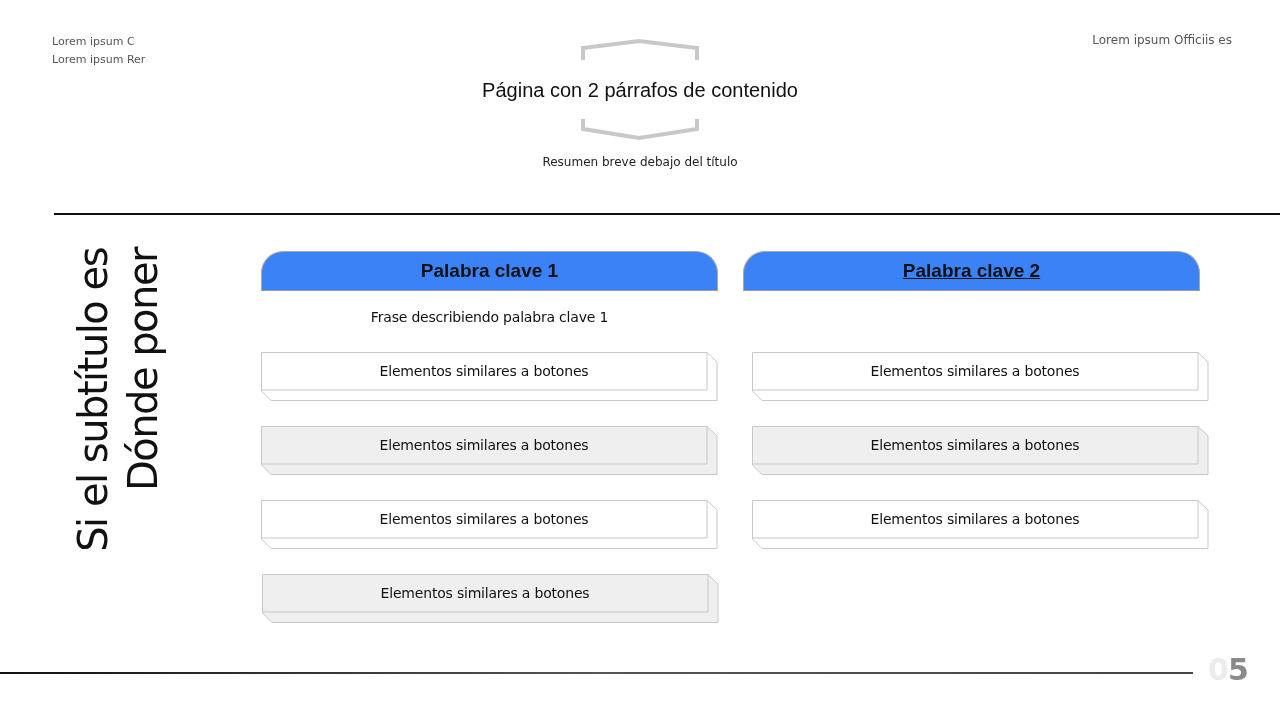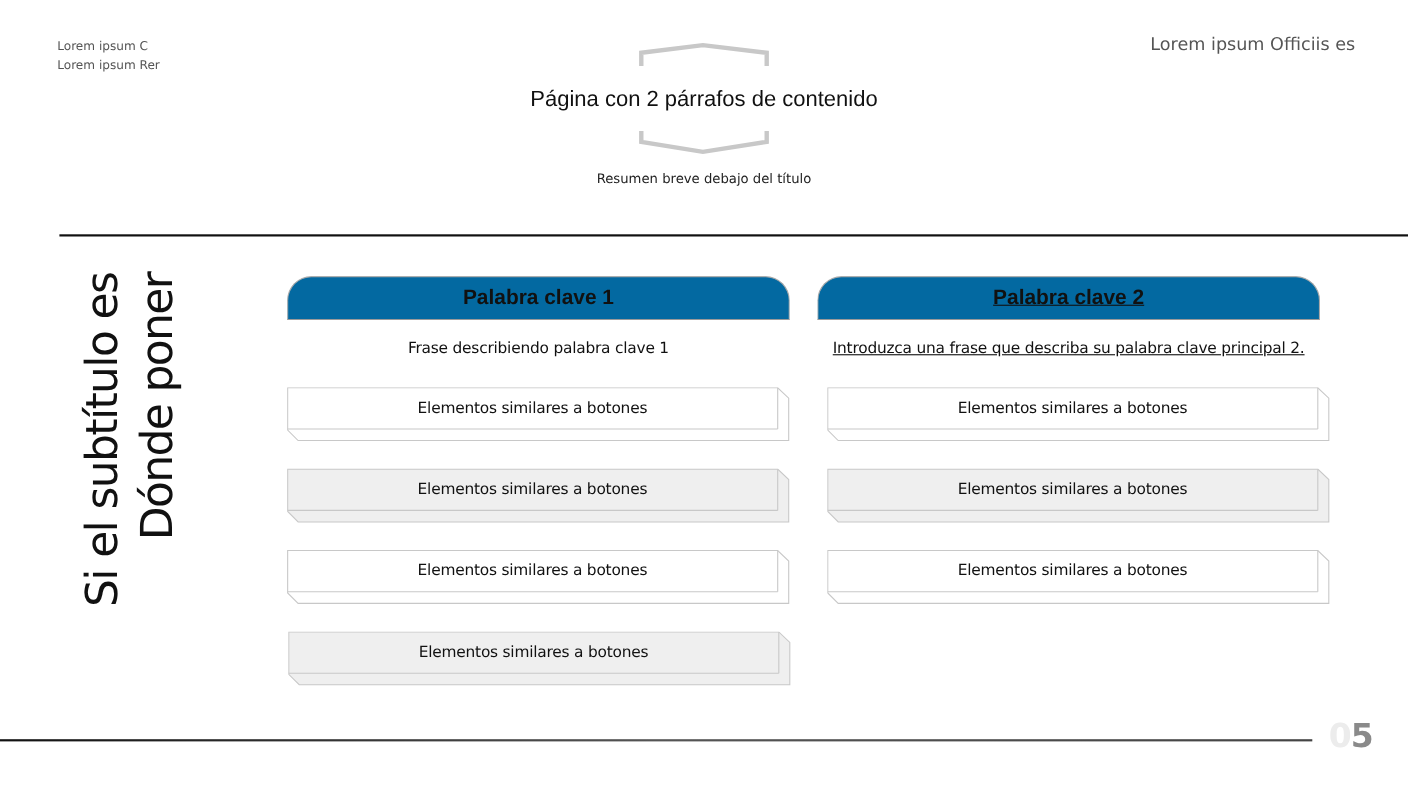--- a/index.html
+++ b/index.html
@@ -1,37 +1,37 @@
 <!DOCTYPE html>
 <html><head>
   <meta charset="utf-8">
   <style>
     * { box-sizing: border-box; margin: 0; padding: 0; }
     html, body { width: 1280px; height: 720px; background: #ffffff; overflow: hidden; }
     body { position: relative; font-family: "Liberation Sans", "DejaVu Sans", sans-serif; color: #111; }
 
     .meta-left { position: absolute; left: 52px; top: 33px; font-size: 11px; line-height: 18px; color: #555; font-family: "DejaVu Sans", sans-serif; }
-    .meta-right { position: absolute; right: 48px; top: 33px; font-size: 16px; line-height: 14px; color: #555; font-family: "DejaVu Sans", sans-serif; }
+    .meta-right { position: absolute; right: 48px; top: 33px; font-size: 12px; line-height: 14px; color: #555; font-family: "DejaVu Sans", sans-serif; }
 
     .title-deco { position: absolute; left: 580px; width: 120px; height: 24px; }
     .title-deco.top { top: 38px; }
     .title-deco.bottom { top: 117px; }
 
     .page-title { position: absolute; left: 340px; width: 600px; top: 79px; text-align: center; font-size: 20px; font-weight: normal; color: #111; }
     .page-subtitle { position: absolute; left: 440px; width: 400px; top: 155px; text-align: center; font-size: 12px; color: #222; font-family: "DejaVu Sans", sans-serif; }
 
     .top-rule { position: absolute; left: 54px; top: 213px; width: 1226px; height: 1.5px; background: #111; }
     .side-title-inner { position: absolute; left: 68px; top: 568px; width: 320px; transform: rotate(-90deg); transform-origin: 0 0; font-family: "DejaVu Sans", sans-serif; font-size: 40px; line-height: 50px; color: #111; letter-spacing: -1.5px; text-align: right; }
     .side-title-inner div { white-space: nowrap; }
 
     .column { position: absolute; top: 251px; width: 457px; }
     .col-1 { left: 261px; }
     .col-2 { left: 743px; text-decoration: underline; }
 
-    .col-header { height: 40px; background: #0369a1; border: 1px solid #a9a9a9; border-bottom: 1.5px solid #9a9a9a; border-radius: 22px 22px 0 0; display: flex; align-items: center; justify-content: center; font-weight: bold; font-size: 19px; color: #111; }
+    .col-header { height: 40px; background: #3b82f6; border: 1px solid #a9a9a9; border-bottom: 1.5px solid #9a9a9a; border-radius: 22px 22px 0 0; display: flex; align-items: center; justify-content: center; font-weight: bold; font-size: 19px; color: #111; }
     .col-desc { height: 52px; display: flex; align-items: center; justify-content: center; font-family: "DejaVu Sans", sans-serif; font-size: 14px; color: #111; white-space: nowrap; letter-spacing: -0.2px; }
 
     .btn-list { position: absolute; }
     .col-1 .btn-list { left: 0; top: 101px; }
     .col-2 .btn-list { left: 9px; top: 101px; }
 
     .fake-btn { position: relative; width: 456px; height: 58px; margin-bottom: 16px; cursor: pointer; }
     .fake-btn svg { position: absolute; left: 0; top: 0; }
     .fake-btn .label { position: absolute; left: 0; top: 0; width: 446px; height: 38px; display: flex; align-items: center; justify-content: center; font-family: "DejaVu Sans", sans-serif; font-size: 14px; color: #111; letter-spacing: -0.2px; }
 
@@ -99,21 +99,20 @@
         <line x1="446" y1="0.5" x2="446" y2="38" stroke="#c8c8c8"></line>
         <line x1="0.5" y1="38" x2="446" y2="38" stroke="#c8c8c8"></line>
       </svg>
       <div class="label">Elementos similares a botones</div>
     </div>
   </div>
 </div>
 
 <div class="column col-2">
   <div class="col-header">Palabra clave 2</div>
-  <div class="col-desc">Introduzca una frase que describa su palabra clave principal 2.</div>
   <div class="btn-list">
     <div class="fake-btn">
       <svg width="458" height="50" viewBox="0 0 458 50">
         <polygon points="0.5,0.5 446,0.5 456,10 456,48.5 10,48.5 0.5,39" fill="#ffffff" stroke="#c8c8c8" stroke-width="1"></polygon>
         <line x1="446" y1="0.5" x2="446" y2="38" stroke="#c8c8c8"></line>
         <line x1="0.5" y1="38" x2="446" y2="38" stroke="#c8c8c8"></line>
       </svg>
       <div class="label">Elementos similares a botones</div>
     </div>
     <div class="fake-btn">

